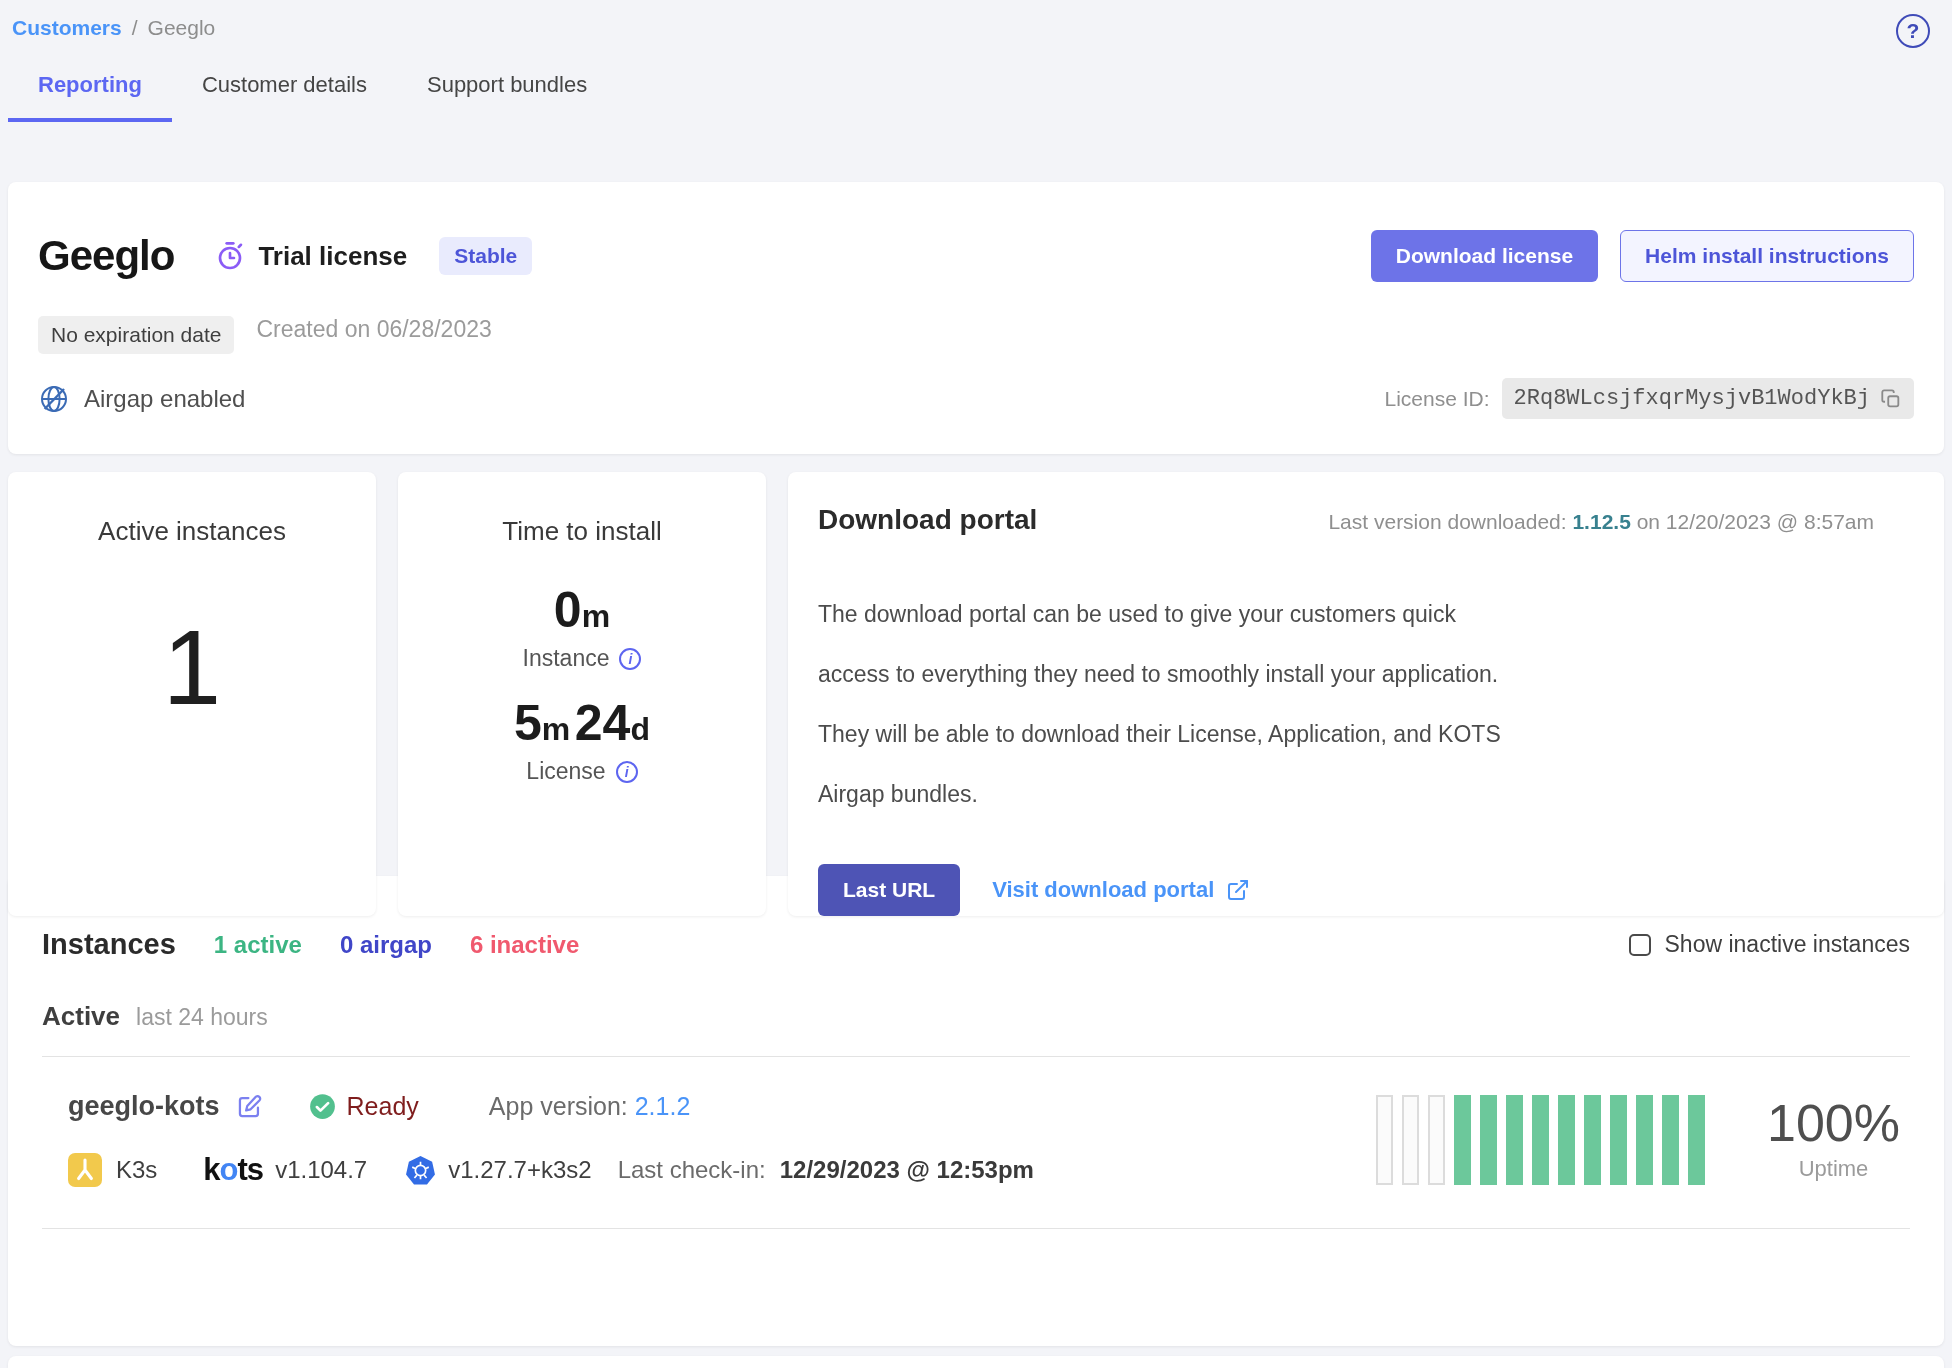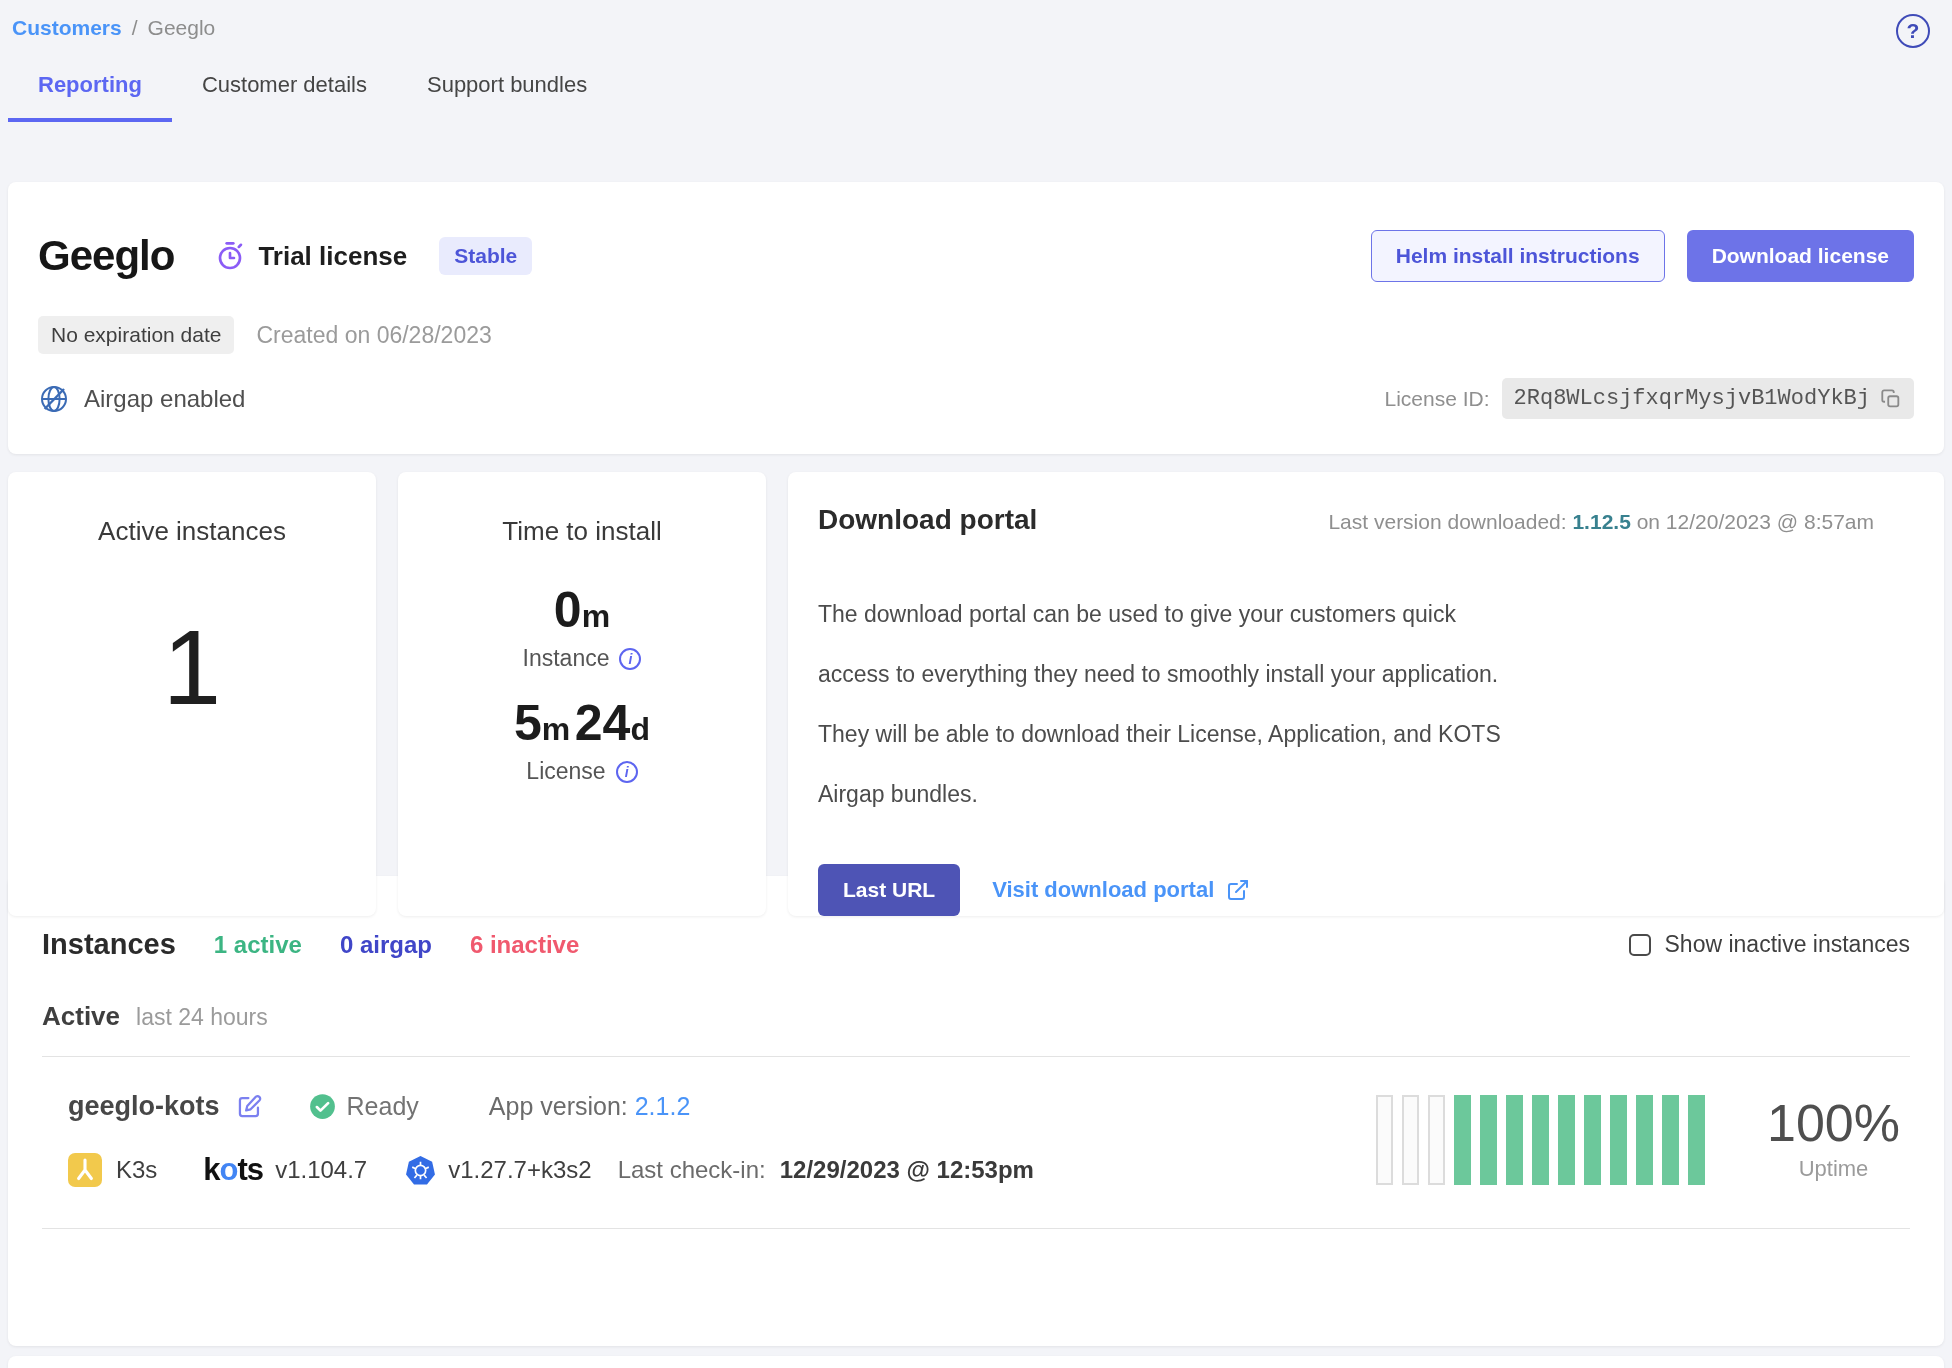--- a/index.html
+++ b/index.html
@@ -37,21 +37,21 @@
   .license-card { padding:48px 30px 20px; height:272px; }
   .lc-row1 { display:flex; align-items:center; }
   .lc-title { font-size:42px; font-weight:800; color:#161616; letter-spacing:-1px; }
   .lc-type { display:flex; align-items:center; gap:12px; margin-left:40px; font-size:26px; font-weight:600; color:#1e1e1e; }
   .timer-icon { color:#8b5cf6; width:32px; height:32px; }
   .badge-stable { margin-left:32px; background:#e9ebfd; color:#4d55d8; font-size:21px; font-weight:600; padding:7px 15px; border-radius:6px; }
   .lc-buttons { margin-left:auto; display:flex; gap:22px; }
   .btn { border-radius:6px; font-size:21px; font-weight:600; padding:13px 24px; cursor:pointer; border:1px solid transparent; font-family:inherit; }
   .btn-outline-primary { background:#f3f4ff; border-color:#6d74e8; color:#4d55d8; }
   .btn-primary { background:#6d73e8; color:#fff; }
-  .lc-row2 { display:flex; align-items:center; margin-top:34px; }
+  .lc-row2 { display:flex; align-items:flex-start; margin-top:34px; }
   .badge-gray { background:#efefef; color:#3f3f3f; font-size:21px; padding:7px 13px; border-radius:5px; }
   .created-text { color:#9b9b9b; font-size:23px; margin-left:22px; }
   .lc-row3 { display:flex; align-items:center; margin-top:24px; }
   .airgap { display:flex; align-items:center; gap:14px; font-size:24px; color:#4f4f4f; }
   .globe-icon { width:32px; height:32px; color:#3b6bb5; }
   .license-id-wrap { margin-left:auto; display:flex; align-items:center; gap:12px; }
   .license-id-label { font-size:21px; color:#8f8f8f; }
   .license-id-badge { background:#e9e9e9; color:#555; font-size:22px; padding:8px 12px; border-radius:5px; display:flex; align-items:center; gap:10px; }
   .copy-icon { width:22px; height:22px; color:#8a8a8a; cursor:pointer; }
 
@@ -95,21 +95,21 @@
   .group-label { font-size:26px; font-weight:700; color:#3f3f3f; }
   .group-sub { font-size:23px; color:#9b9b9b; }
   .divider { border-top:1px solid #e3e3e3; margin-top:24px; }
   .divider2 { border-top:1px solid #e3e3e3; margin-top:40px; }
 
   .inst-row { display:flex; align-items:center; margin-top:34px; padding-left:26px; }
   .inst-left { flex:1; }
   .name-row { display:flex; align-items:center; }
   .inst-name { font-size:27px; font-weight:700; color:#474747; }
   .edit-icon { width:27px; height:27px; color:#7b80f0; margin-left:16px; cursor:pointer; }
-  .status { display:flex; align-items:center; gap:11px; margin-left:46px; font-size:25px; color:#737373; }
+  .status { display:flex; align-items:center; gap:11px; margin-left:46px; font-size:25px; color:#7f1d1d; }
   .check-icon { width:27px; height:27px; }
   .appver { margin-left:70px; font-size:25px; color:#6b6b6b; }
   .appver .link { color:#4a94f8; cursor:pointer; }
   .ver-row { display:flex; align-items:center; margin-top:30px; }
   .k3s-icon { width:34px; height:34px; }
   .distro-label { font-size:24px; color:#3f3f3f; margin-left:14px; }
   .kots-logo { margin-left:46px; font-size:31px; font-weight:800; color:#111; letter-spacing:-1px; }
   .kots-logo .o { color:#4285f4; }
   .ver-text { font-size:24px; color:#3f3f3f; margin-left:12px; }
   .k8s-icon { width:31px; height:31px; margin-left:38px; }
@@ -158,22 +158,22 @@
           <circle cx="12" cy="13.5" r="7.5"></circle>
           <path d="M12 13.5V9.8M12 13.5h3"></path>
           <path d="M9.5 2.5h5"></path>
           <path d="M18.6 5.2l1.6-1.6"></path>
         </svg>
       </span>
       <span>Trial license</span>
     </div>
     <span class="badge-stable">Stable</span>
     <div class="lc-buttons">
+      <button class="btn btn-primary">Download license</button>
       <button class="btn btn-outline-primary">Helm install instructions</button>
-      <button class="btn btn-primary">Download license</button>
     </div>
   </div>
   <div class="lc-row2">
     <span class="badge-gray">No expiration date</span>
     <span class="created-text">Created on 06/28/2023</span>
   </div>
   <div class="lc-row3">
     <div class="airgap">
       <span class="globe-icon">
         <svg viewBox="0 0 24 24" fill="none" stroke="currentColor" stroke-width="1.5">

